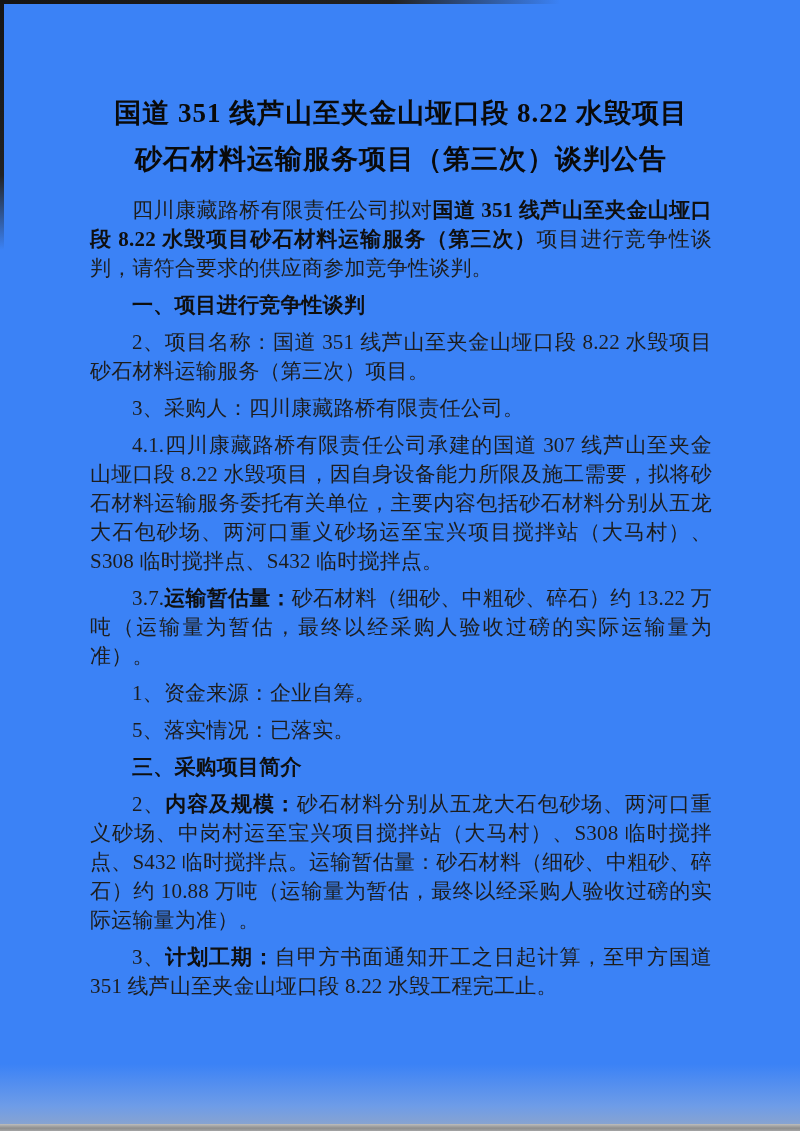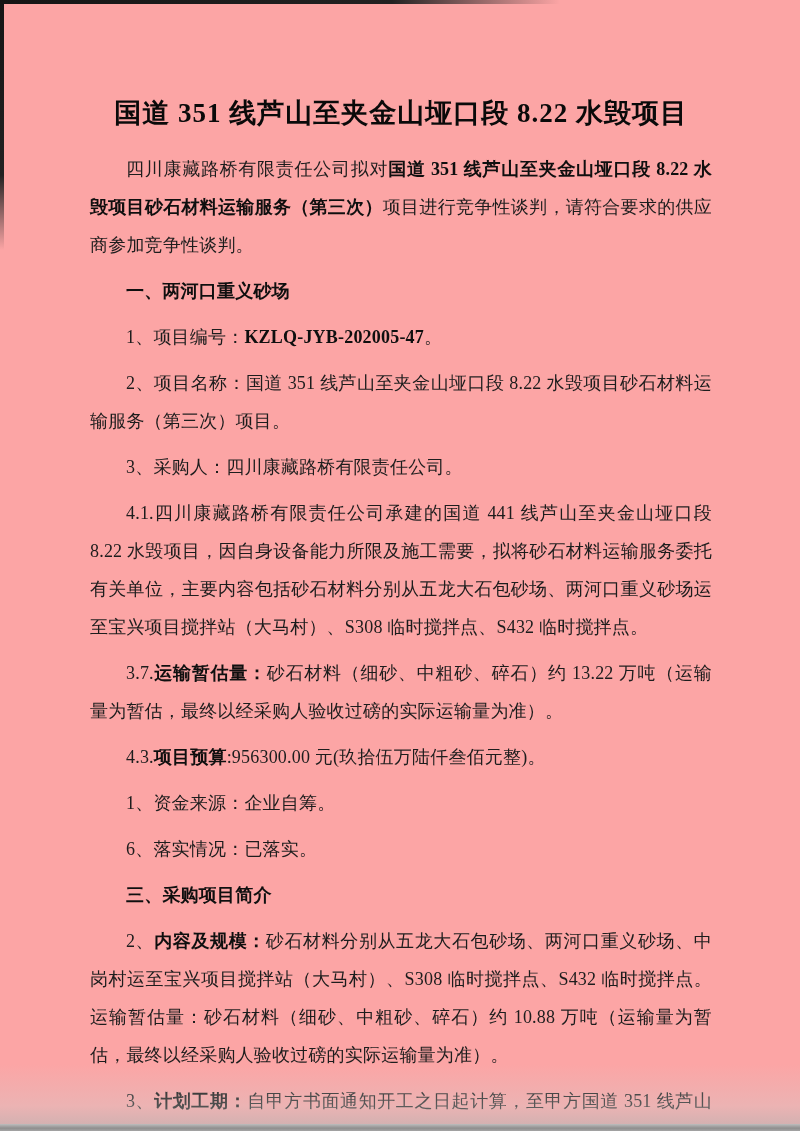--- a/index.html
+++ b/index.html
@@ -10,21 +10,21 @@
     width: 800px;
     height: 1131px;
     background: #ffffff;
     position: relative;
     overflow: hidden;
     font-family: "Liberation Serif", serif;
   }
   .scan-page {
     position: absolute;
     inset: 0;
-    background: #fca5a5;
+    background: #3b82f6;
   }
   
   .scan-edge-top {
     position: absolute;
     top: 0; left: 0;
     width: 560px; height: 4px;
     background: linear-gradient(to right, #151515 0%, #222 70%, rgba(40,40,40,0) 100%);
   }
   .scan-edge-left {
     position: absolute;
@@ -54,22 +54,22 @@
   .doc-title {
     text-align: center;
     font-weight: bold;
     font-size: 27px;
     line-height: 46px;
     color: #0a0a0a;
     letter-spacing: 1px;
     margin: 0 0 14px 0;
   }
   .doc-body p.para {
-    font-size: 18px;
-    line-height: 38px;
+    font-size: 21px;
+    line-height: 29px;
     margin: 0 0 8px 0;
     text-indent: 2em;
     text-align: justify;
     letter-spacing: 0.2px;
   }
   .doc-body p.heading {
     font-weight: bold;
     color: #0a0a0a;
   }
   .doc-body span.bold {
@@ -78,32 +78,31 @@
   }
 </style>
 </head>
 <body>
 
 <div class="scan-page">
 
   <div class="doc-content">
     <h1 class="doc-title">
       <span>国道 351 线芦山至夹金山垭口段 8.22 水毁项目</span><br>
+      <span>砂石材料运输服务项目（第三次）谈判公告</span>
     </h1>
     <div class="doc-body">
         <p class="para body"><span>四川康藏路桥有限责任公司拟对</span><span class="bold">国道 351 线芦山至夹金山垭口段 8.22 水毁项目砂石材料运输服务（第三次）</span><span>项目进行竞争性谈判，请符合要求的供应商参加竞争性谈判。</span></p>
-        <p class="para heading"><span class="bold">一、两河口重义砂场</span></p>
-        <p class="para body"><span>1、项目编号：</span><span class="bold">KZLQ-JYB-202005-47</span><span>。</span></p>
+        <p class="para heading"><span class="bold">一、项目进行竞争性谈判</span></p>
         <p class="para body"><span>2、项目名称：国道 351 线芦山至夹金山垭口段 8.22 水毁项目砂石材料运输服务（第三次）项目。</span></p>
         <p class="para body"><span>3、采购人：四川康藏路桥有限责任公司。</span></p>
-        <p class="para body"><span>4.1.四川康藏路桥有限责任公司承建的国道 441 线芦山至夹金山垭口段 8.22 水毁项目，因自身设备能力所限及施工需要，拟将砂石材料运输服务委托有关单位，主要内容包括砂石材料分别从五龙大石包砂场、两河口重义砂场运至宝兴项目搅拌站（大马村）、S308 临时搅拌点、S432 临时搅拌点。</span></p>
+        <p class="para body"><span>4.1.四川康藏路桥有限责任公司承建的国道 307 线芦山至夹金山垭口段 8.22 水毁项目，因自身设备能力所限及施工需要，拟将砂石材料运输服务委托有关单位，主要内容包括砂石材料分别从五龙大石包砂场、两河口重义砂场运至宝兴项目搅拌站（大马村）、S308 临时搅拌点、S432 临时搅拌点。</span></p>
         <p class="para body"><span>3.7.</span><span class="bold">运输暂估量：</span><span>砂石材料（细砂、中粗砂、碎石）约 13.22 万吨（运输量为暂估，最终以经采购人验收过磅的实际运输量为准）。</span></p>
-        <p class="para body"><span>4.3.</span><span class="bold">项目预算</span><span>:956300.00 元(玖拾伍万陆仟叁佰元整)。</span></p>
         <p class="para body"><span>1、资金来源：企业自筹。</span></p>
-        <p class="para body"><span>6、落实情况：已落实。</span></p>
+        <p class="para body"><span>5、落实情况：已落实。</span></p>
         <p class="para heading"><span class="bold">三、采购项目简介</span></p>
         <p class="para body"><span>2、</span><span class="bold">内容及规模：</span><span>砂石材料分别从五龙大石包砂场、两河口重义砂场、中岗村运至宝兴项目搅拌站（大马村）、S308 临时搅拌点、S432 临时搅拌点。运输暂估量：砂石材料（细砂、中粗砂、碎石）约 10.88 万吨（运输量为暂估，最终以经采购人验收过磅的实际运输量为准）。</span></p>
         <p class="para body"><span>3、</span><span class="bold">计划工期：</span><span>自甲方书面通知开工之日起计算，至甲方国道 351 线芦山至夹金山垭口段 8.22 水毁工程完工止。</span></p>
       </div>
   </div>
 
   <div class="scan-edge-top"></div>
   <div class="scan-edge-left"></div>
   <div class="scan-shadow-bottom"></div>
   <div class="scan-edge-bottom"></div>

